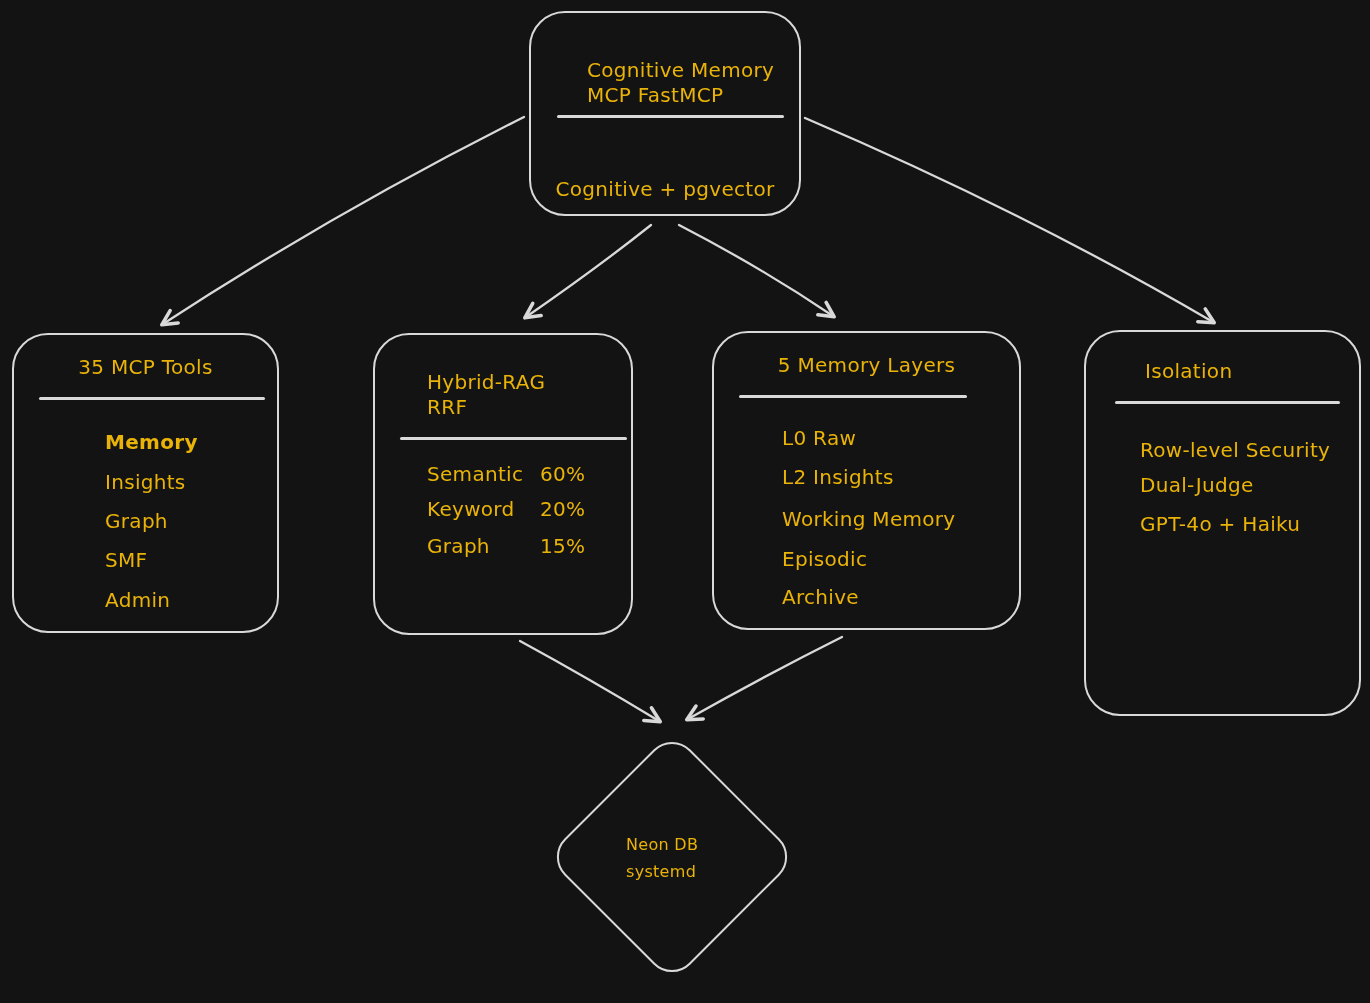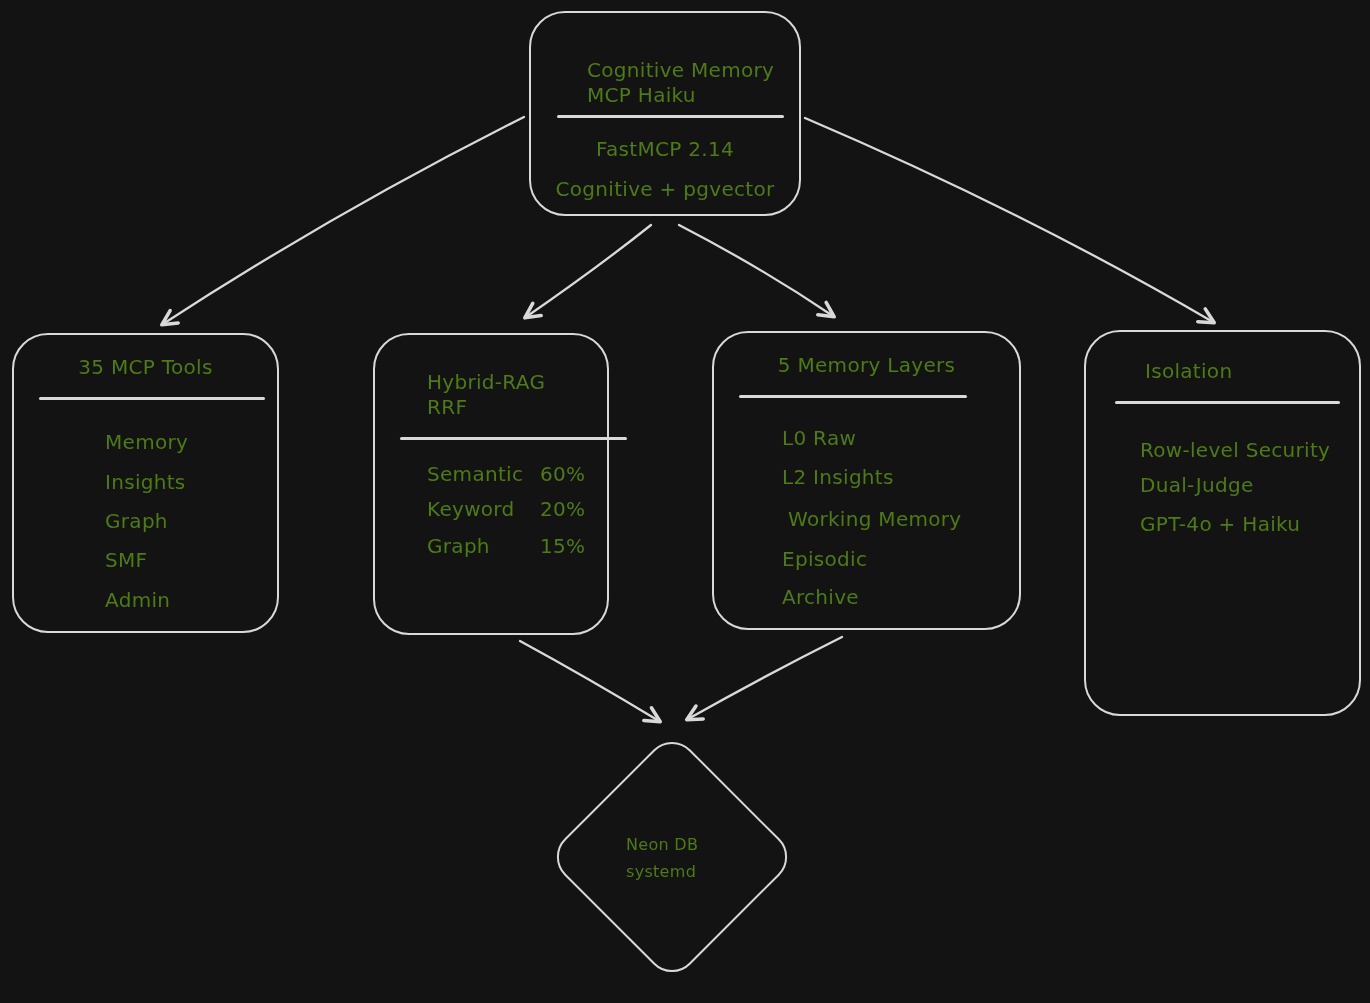--- a/index.html
+++ b/index.html
@@ -7,21 +7,21 @@
     padding: 0;
     background: #131313;
   }
   .canvas {
     position: relative;
     width: 1370px;
     height: 1003px;
     background: #131313;
     overflow: hidden;
     font-family: "DejaVu Sans", sans-serif;
-    color: #4d7c0f;
+    color: #eab308;
   }
   svg.arrows {
     position: absolute;
     left: 0; top: 0;
     width: 1370px; height: 1003px;
   }
   .node {
     position: absolute;
     border: 2px solid #d9d9d9;
     border-radius: 36px;
@@ -43,21 +43,21 @@
     position: absolute;
     height: 3px;
     background: #d9d9d9;
     border-radius: 2px;
   }
   
   .server   { left: 529px; top: 11px;  width: 272px; height: 205px; }
   
   .tools    { left: 12px;  top: 333px; width: 267px; height: 300px; }
   
-  .hybrid   { left: 373px; top: 333px; width: 236px; height: 302px; }
+  .hybrid   { left: 373px; top: 333px; width: 260px; height: 302px; }
   
   .layers   { left: 712px; top: 331px; width: 309px; height: 299px; }
   
   .isolation{ left: 1084px; top: 330px; width: 277px; height: 386px; }
   
   .diamond {
     position: absolute;
     left: 583px; top: 768px;
     width: 178px; height: 178px;
     border: 2px solid #d9d9d9;
@@ -97,30 +97,29 @@
       <path d="M651,225 Q597,268 526,317" marker-end="url(#arrow)"></path>
       <path d="M679,225 Q762,268 833,316" marker-end="url(#arrow)"></path>
       <path d="M805,118 Q1025,212 1213,322" marker-end="url(#arrow)"></path>
       <path d="M520,641 Q588,678 659,721" marker-end="url(#arrow)"></path>
       <path d="M842,637 Q768,674 688,719" marker-end="url(#arrow)"></path>
     </g>
   </svg>
 
   <div class="node server">
     <div class="tline" style="left:56px; top:44px;">Cognitive Memory</div>
-    <div class="tline" style="left:56px; top:69px;">MCP Haiku</div>
+    <div class="tline" style="left:56px; top:69px;">MCP FastMCP</div>
     <div class="divider" style="left:26px; top:102px; width:227px;"></div>
-    <div class="tline centered" style="top:123px;">FastMCP 2.14</div>
     <div class="tline centered" style="top:163px;">Cognitive + pgvector</div>
   </div>
 
   <div class="node tools">
     <div class="tline centered" style="top:19px;">35 MCP Tools</div>
     <div class="divider" style="left:25px; top:62px; width:226px;"></div>
-    <div class="tline" style="left:91px; top:94px;">Memory</div>
+    <div class="tline" style="left:91px; top:94px;font-weight:bold;">Memory</div>
     <div class="tline" style="left:91px; top:134px;">Insights</div>
     <div class="tline" style="left:91px; top:173px;">Graph</div>
     <div class="tline" style="left:91px; top:212px;">SMF</div>
     <div class="tline" style="left:91px; top:252px;">Admin</div>
   </div>
 
   <div class="node hybrid">
     <div class="tline" style="left:52px; top:34px;">Hybrid-RAG</div>
     <div class="tline" style="left:52px; top:59px;">RRF</div>
     <div class="divider" style="left:25px; top:102px; width:227px;"></div>
@@ -136,21 +135,21 @@
       <span>Graph</span>
       <span class="val">15%</span>
     </div>
   </div>
 
   <div class="node layers">
     <div class="tline centered" style="top:19px;">5 Memory Layers</div>
     <div class="divider" style="left:25px; top:62px; width:228px;"></div>
     <div class="tline" style="left:68px; top:92px;">L0 Raw</div>
     <div class="tline" style="left:68px; top:131px;">L2 Insights</div>
-    <div class="tline" style="left:68px; top:173px;margin-left:6px;">Working Memory</div>
+    <div class="tline" style="left:68px; top:173px;">Working Memory</div>
     <div class="tline" style="left:68px; top:213px;">Episodic</div>
     <div class="tline" style="left:68px; top:251px;text-align:center;">Archive</div>
   </div>
 
   <div class="node isolation">
     <div class="tline" style="left:59px; top:26px;">Isolation</div>
     <div class="divider" style="left:29px; top:69px; width:225px;"></div>
     <div class="tline" style="left:54px; top:105px;">Row-level Security</div>
     <div class="tline" style="left:54px; top:140px;text-align:center;">Dual-Judge</div>
     <div class="tline" style="left:54px; top:179px;">GPT-4o + Haiku</div>

